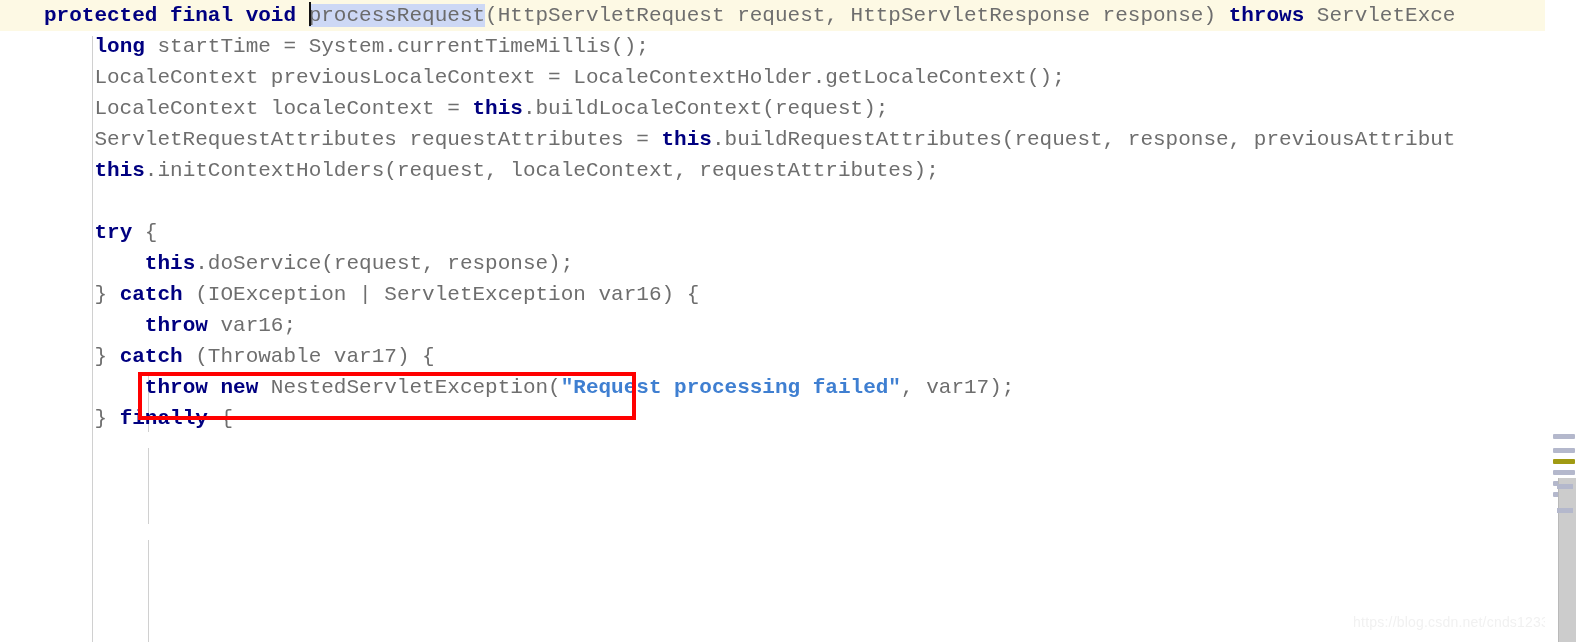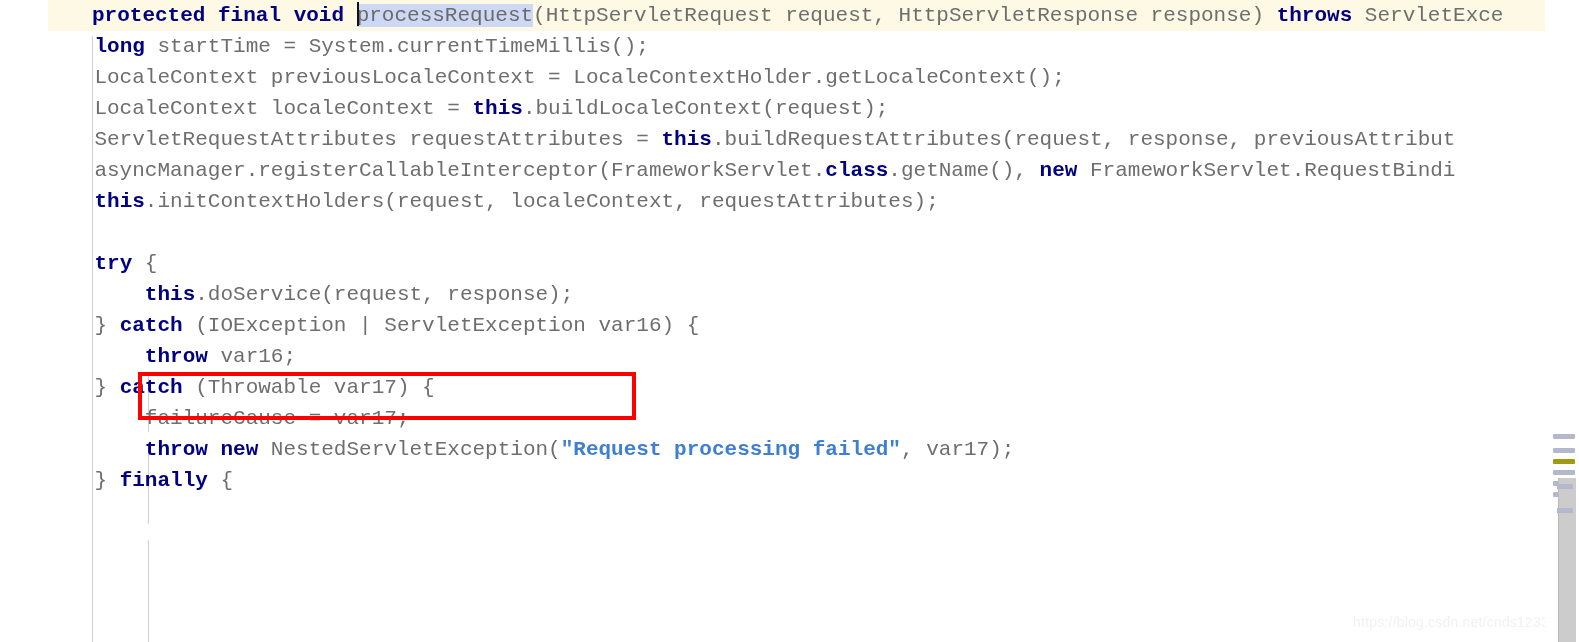--- a/index.html
+++ b/index.html
@@ -33,21 +33,20 @@
     line-height: 31px;
     white-space: pre;
     font-size: 21px;
     letter-spacing: 0px;
     color: #6b6b6b;
     font-family: "Liberation Mono", "DejaVu Sans Mono", monospace;
     padding-left: 0px;
   }
   .code-line.caret-line {
     background: #fdf9e4;
-    margin-left: 48px;
   }
 
   .code-text {
     display: inline-block;
     padding-left: 44px;
     white-space: pre;
   }
 
   
   .kw   { color: #000080; font-weight: bold; }
@@ -150,29 +149,27 @@
         <div class="indent-guide" style="left: 148px; top: 372px; height: 60px;"></div>
         <div class="indent-guide" style="left: 148px; top: 448px; height: 76px;"></div>
         <div class="indent-guide" style="left: 148px; top: 540px; height: 102px;"></div>
       </div>
     <div id="code-lines">
         <div class="code-line caret-line"><span class="code-text"><span class="kw">protected final void </span><span class="caret"></span><span class="sel">processRequest</span><span class="plain">(HttpServletRequest request, HttpServletResponse response) </span><span class="kw">throws</span><span class="plain"> ServletExce</span></span></div>
         <div class="code-line"><span class="code-text"><span class="plain">    </span><span class="kw">long</span><span class="plain"> startTime = System.currentTimeMillis();</span></span></div>
         <div class="code-line"><span class="code-text"><span class="plain">    LocaleContext previousLocaleContext = LocaleContextHolder.getLocaleContext();</span></span></div>
         <div class="code-line"><span class="code-text"><span class="plain">    LocaleContext localeContext = </span><span class="kw">this</span><span class="plain">.buildLocaleContext(request);</span></span></div>
         <div class="code-line"><span class="code-text"><span class="plain">    ServletRequestAttributes requestAttributes = </span><span class="kw">this</span><span class="plain">.buildRequestAttributes(request, response, previousAttribut</span></span></div>
-        <div class="code-line"><span class="code-text"><span class="plain">    asyncManager.registerCallableInterceptor(FrameworkServlet.</span><span class="kw">class</span><span class="plain">.getName(), </span><span class="kw">new</span><span class="plain"> FrameworkServlet.RequestBindi</span></span></div>
         <div class="code-line"><span class="code-text"><span class="plain">    </span><span class="kw">this</span><span class="plain">.initContextHolders(request, localeContext, requestAttributes);</span></span></div>
         <div class="code-line"><span class="code-text"><span class="plain"></span></span></div>
         <div class="code-line"><span class="code-text"><span class="plain">    </span><span class="kw">try</span><span class="plain"> {</span></span></div>
         <div class="code-line"><span class="code-text"><span class="plain">        </span><span class="kw">this</span><span class="plain">.doService(request, response);</span></span></div>
         <div class="code-line"><span class="code-text"><span class="plain">    } </span><span class="kw">catch</span><span class="plain"> (IOException | ServletException var16) {</span></span></div>
         <div class="code-line"><span class="code-text"><span class="plain">        </span><span class="kw">throw</span><span class="plain"> var16;</span></span></div>
         <div class="code-line"><span class="code-text"><span class="plain">    } </span><span class="kw">catch</span><span class="plain"> (Throwable var17) {</span></span></div>
-        <div class="code-line"><span class="code-text"><span class="plain">        failureCause = var17;</span></span></div>
         <div class="code-line"><span class="code-text"><span class="plain">        </span><span class="kw">throw new</span><span class="plain"> NestedServletException(</span><span class="str">"Request processing failed"</span><span class="plain">, var17);</span></span></div>
         <div class="code-line"><span class="code-text"><span class="plain">    } </span><span class="kw">finally</span><span class="plain"> {</span></span></div>
       </div>
     <div id="annotation-box"></div>
   </div>
 
   <div id="right-gutter">
     <div id="markers-layer">
         <div class="marker" style="top: 434px;"></div>
         <div class="marker" style="top: 448px;"></div>

